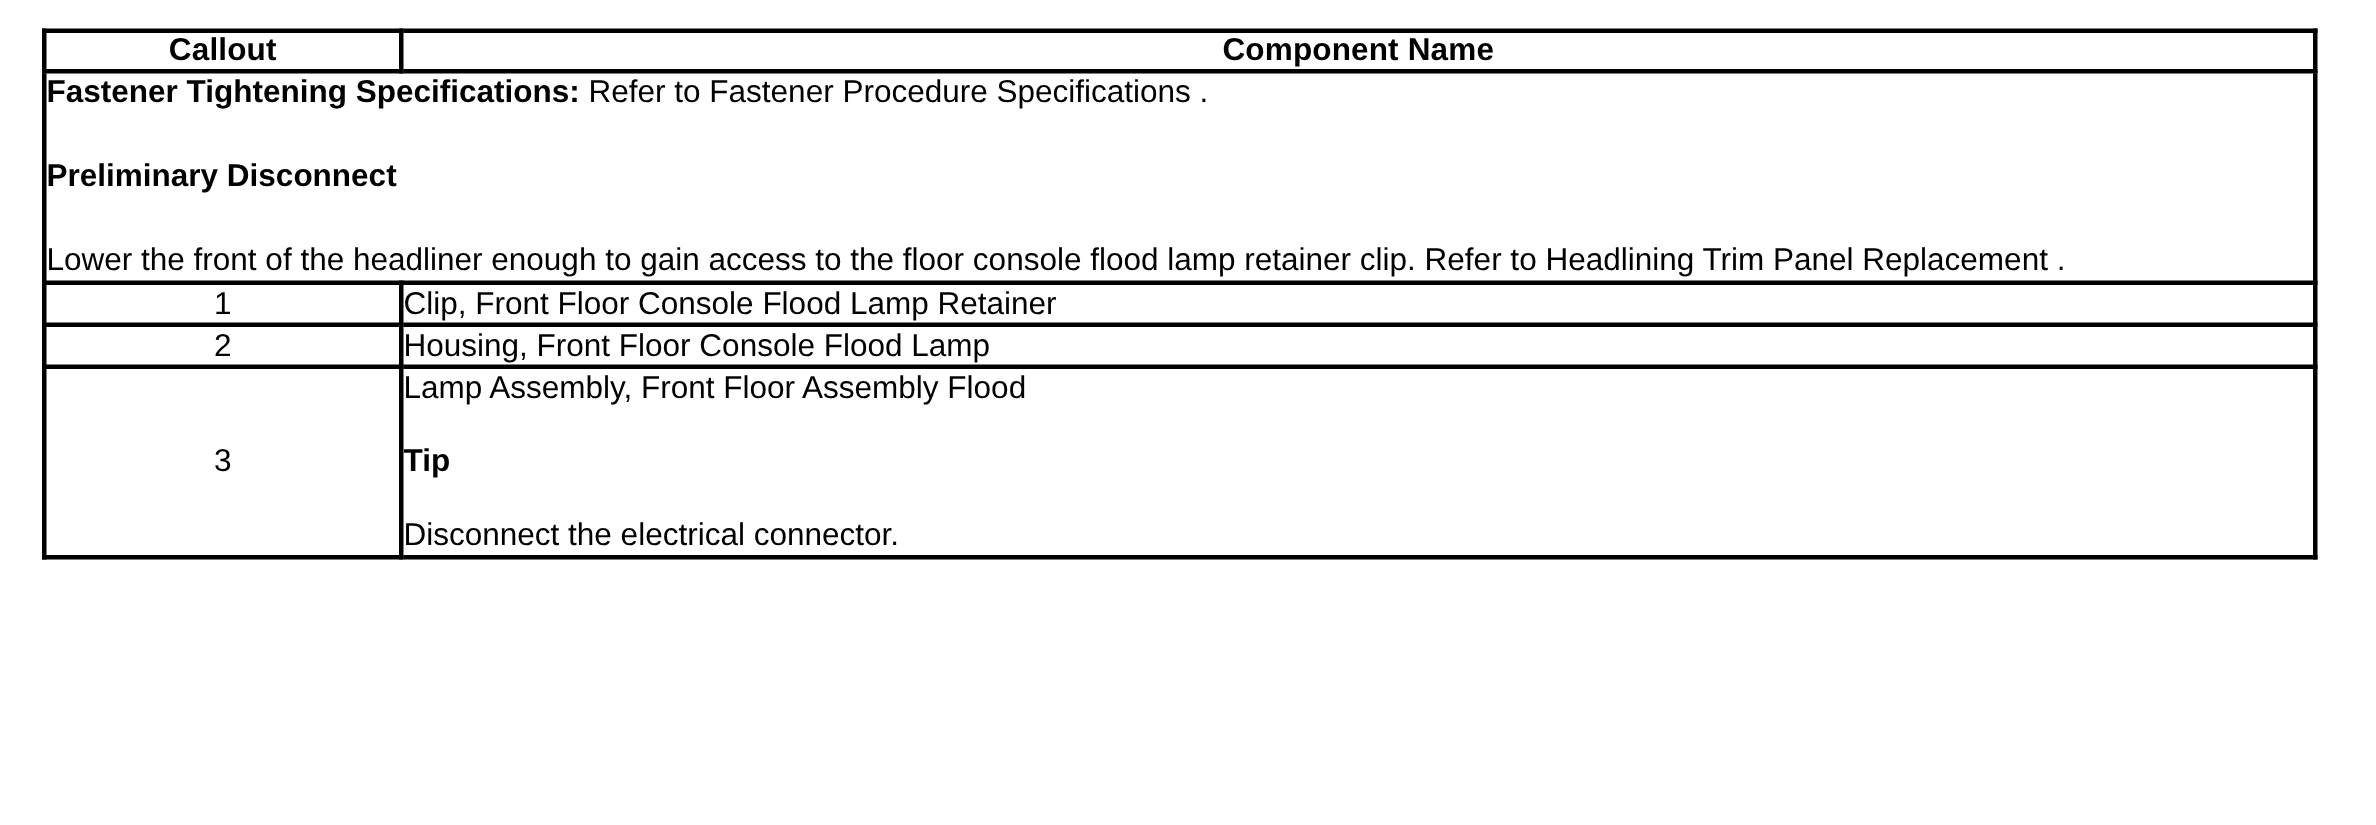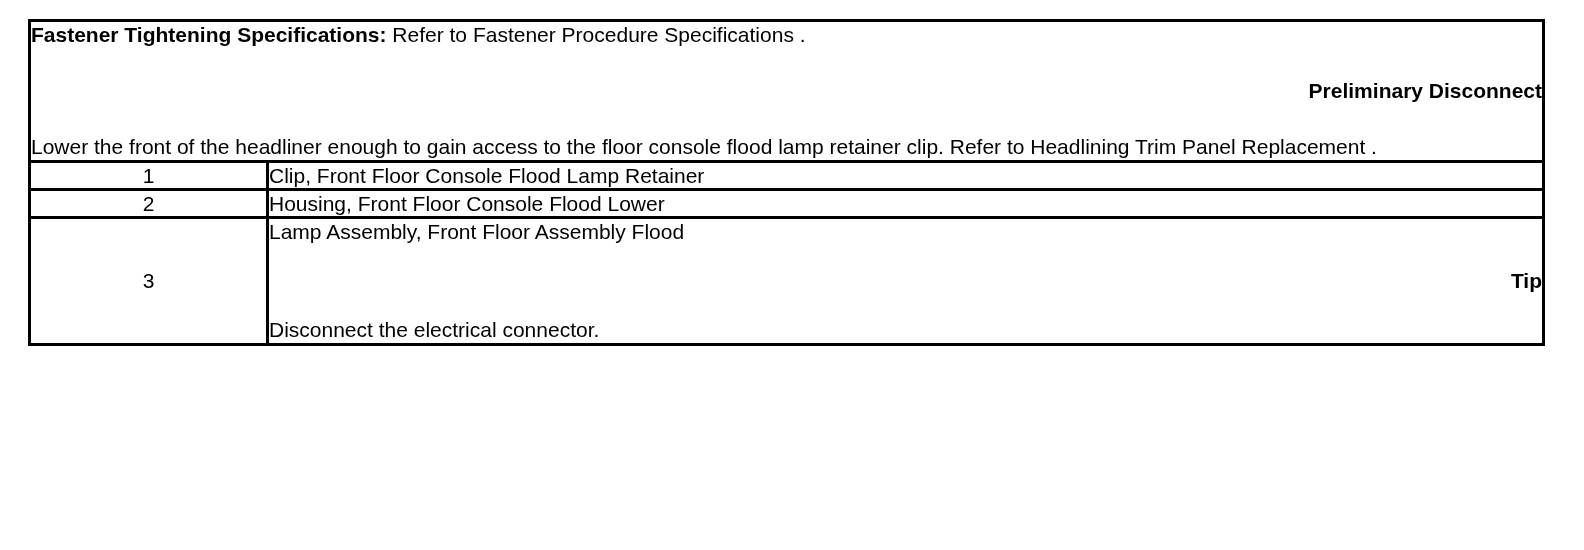--- a/index.html
+++ b/index.html
@@ -73,54 +73,57 @@
     margin: 0;
     padding: 0;
     font-size: 21px;
     line-height: 26px;
   }
   .para + .para {
     margin-top: 30px;
   }
   .bold {
     font-weight: bold;
-    text-align: right;
   }
   .row3 .para + .para {
     margin-top: 23px;
   }
 </style>
 </head>
 <body>
 
 <div class="page">
   <div class="table-wrap">
     <table class="callout-table">
       <colgroup>
         <col class="c-callout">
         <col class="c-name">
       </colgroup>
       <tbody>
+        <tr>
+          <td class="hdr-cell">Callout</td>
+          <td class="hdr-cell">Component Name</td>
+        </tr>
 
         <tr>
           <td class="span-cell" colspan="2">
             <p class="para"><span class="bold">Fastener Tightening Specifications:</span><span> Refer to Fastener Procedure Specifications .</span></p>
             <p class="para bold">Preliminary Disconnect</p>
             <p class="para">Lower the front of the headliner enough to gain access to the floor console flood lamp retainer clip. Refer to Headlining Trim Panel Replacement .</p>
           </td>
         </tr>
 
         <tr>
           <td class="callout-cell">1</td>
           <td class="name-cell">Clip, Front Floor Console Flood Lamp Retainer</td>
         </tr>
 
         <tr>
           <td class="callout-cell">2</td>
-          <td class="name-cell">Housing, Front Floor Console Flood Lower</td>
+          <td class="name-cell">Housing, Front Floor Console Flood Lamp</td>
         </tr>
 
         <tr class="row3">
           <td class="callout-cell">3</td>
           <td class="name-cell row3">
             <p class="para">Lamp Assembly, Front Floor Assembly Flood</p>
             <p class="para bold">Tip</p>
             <p class="para">Disconnect the electrical connector.</p>
           </td>
         </tr>

